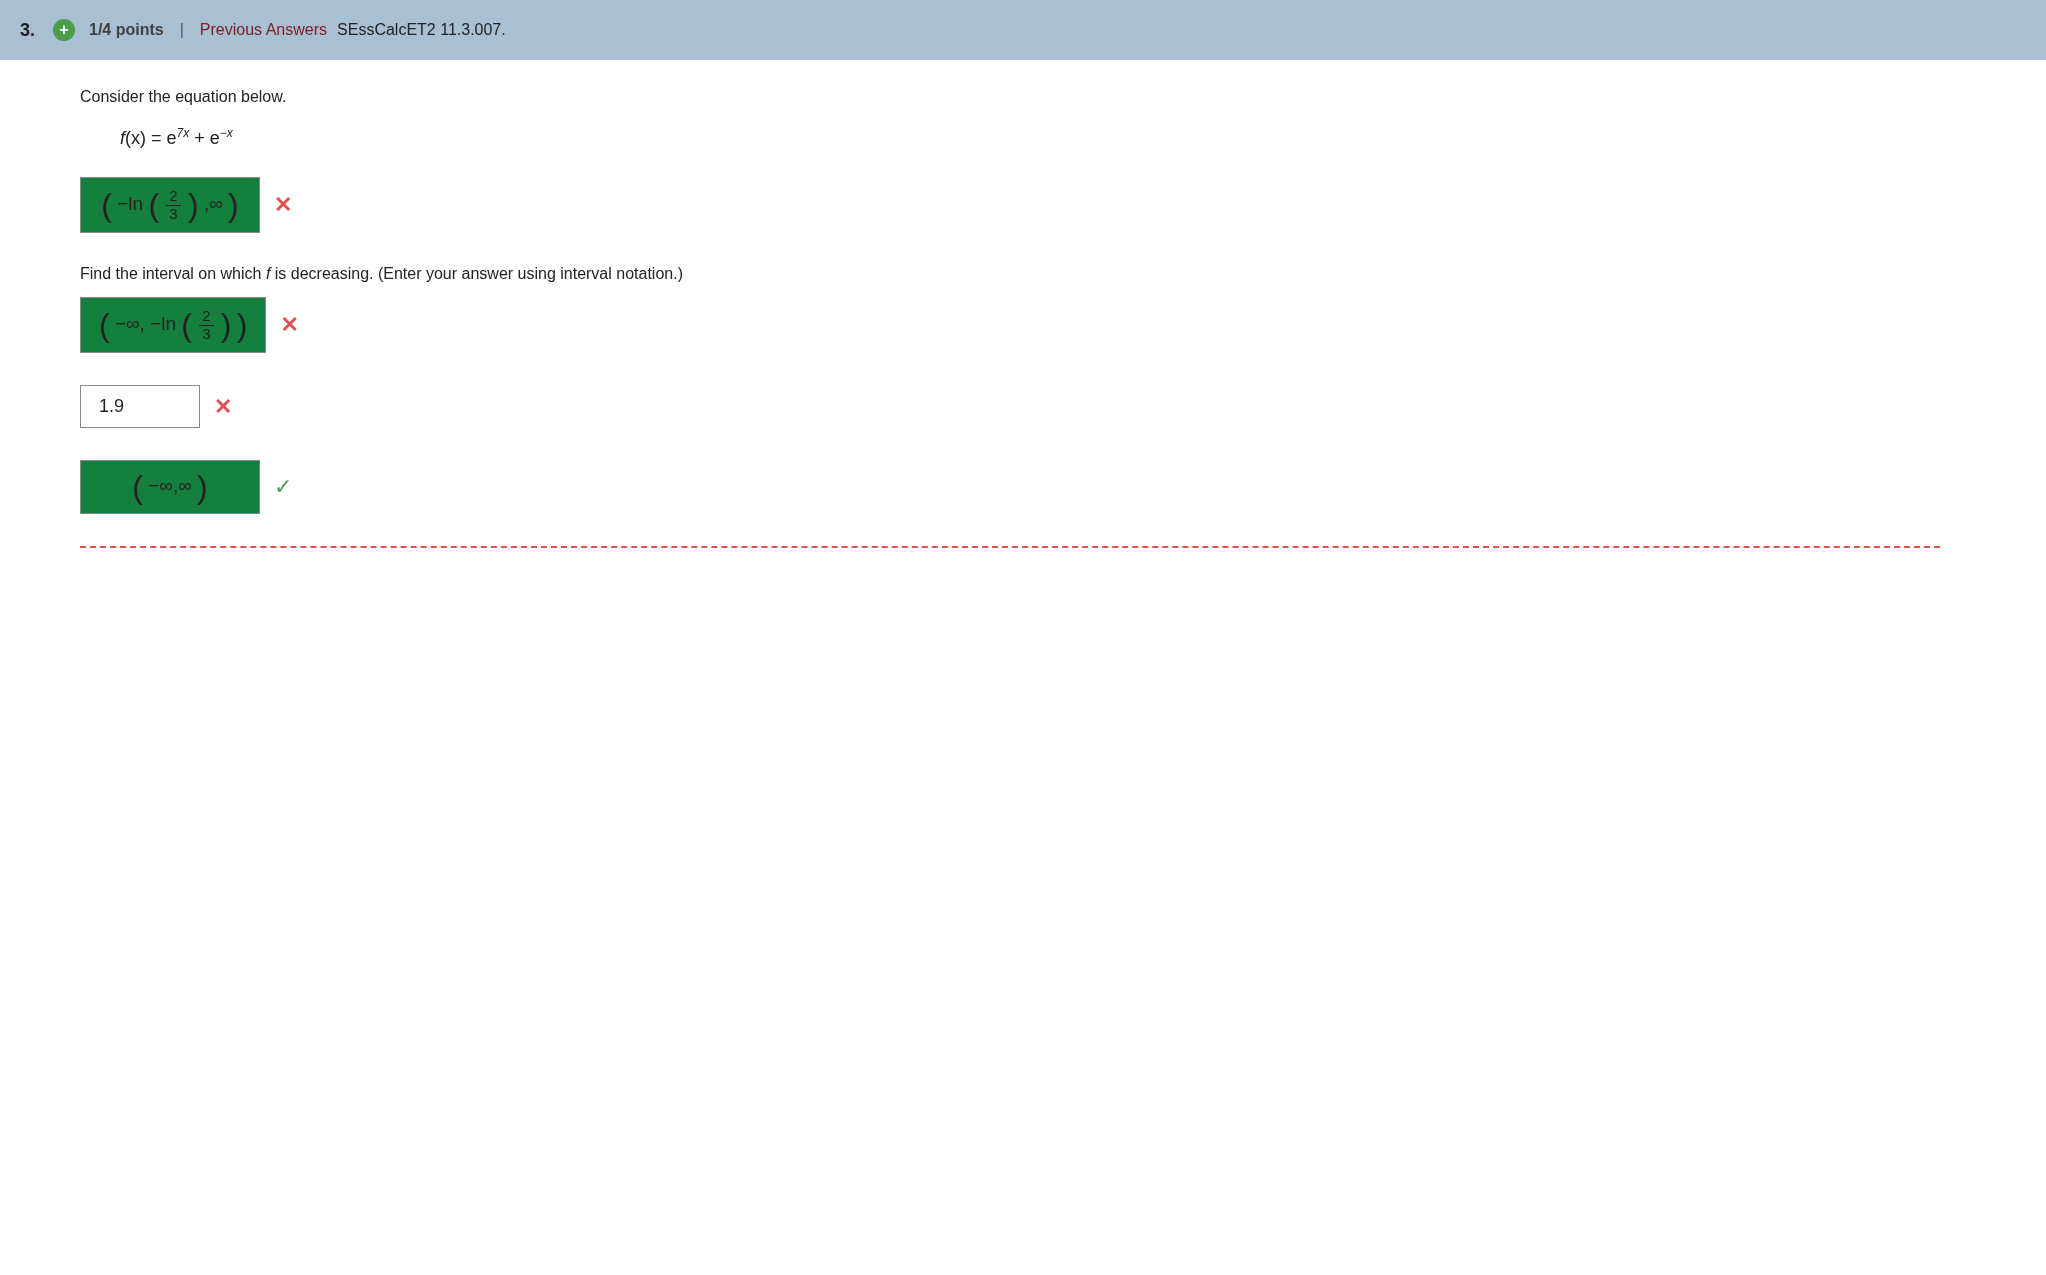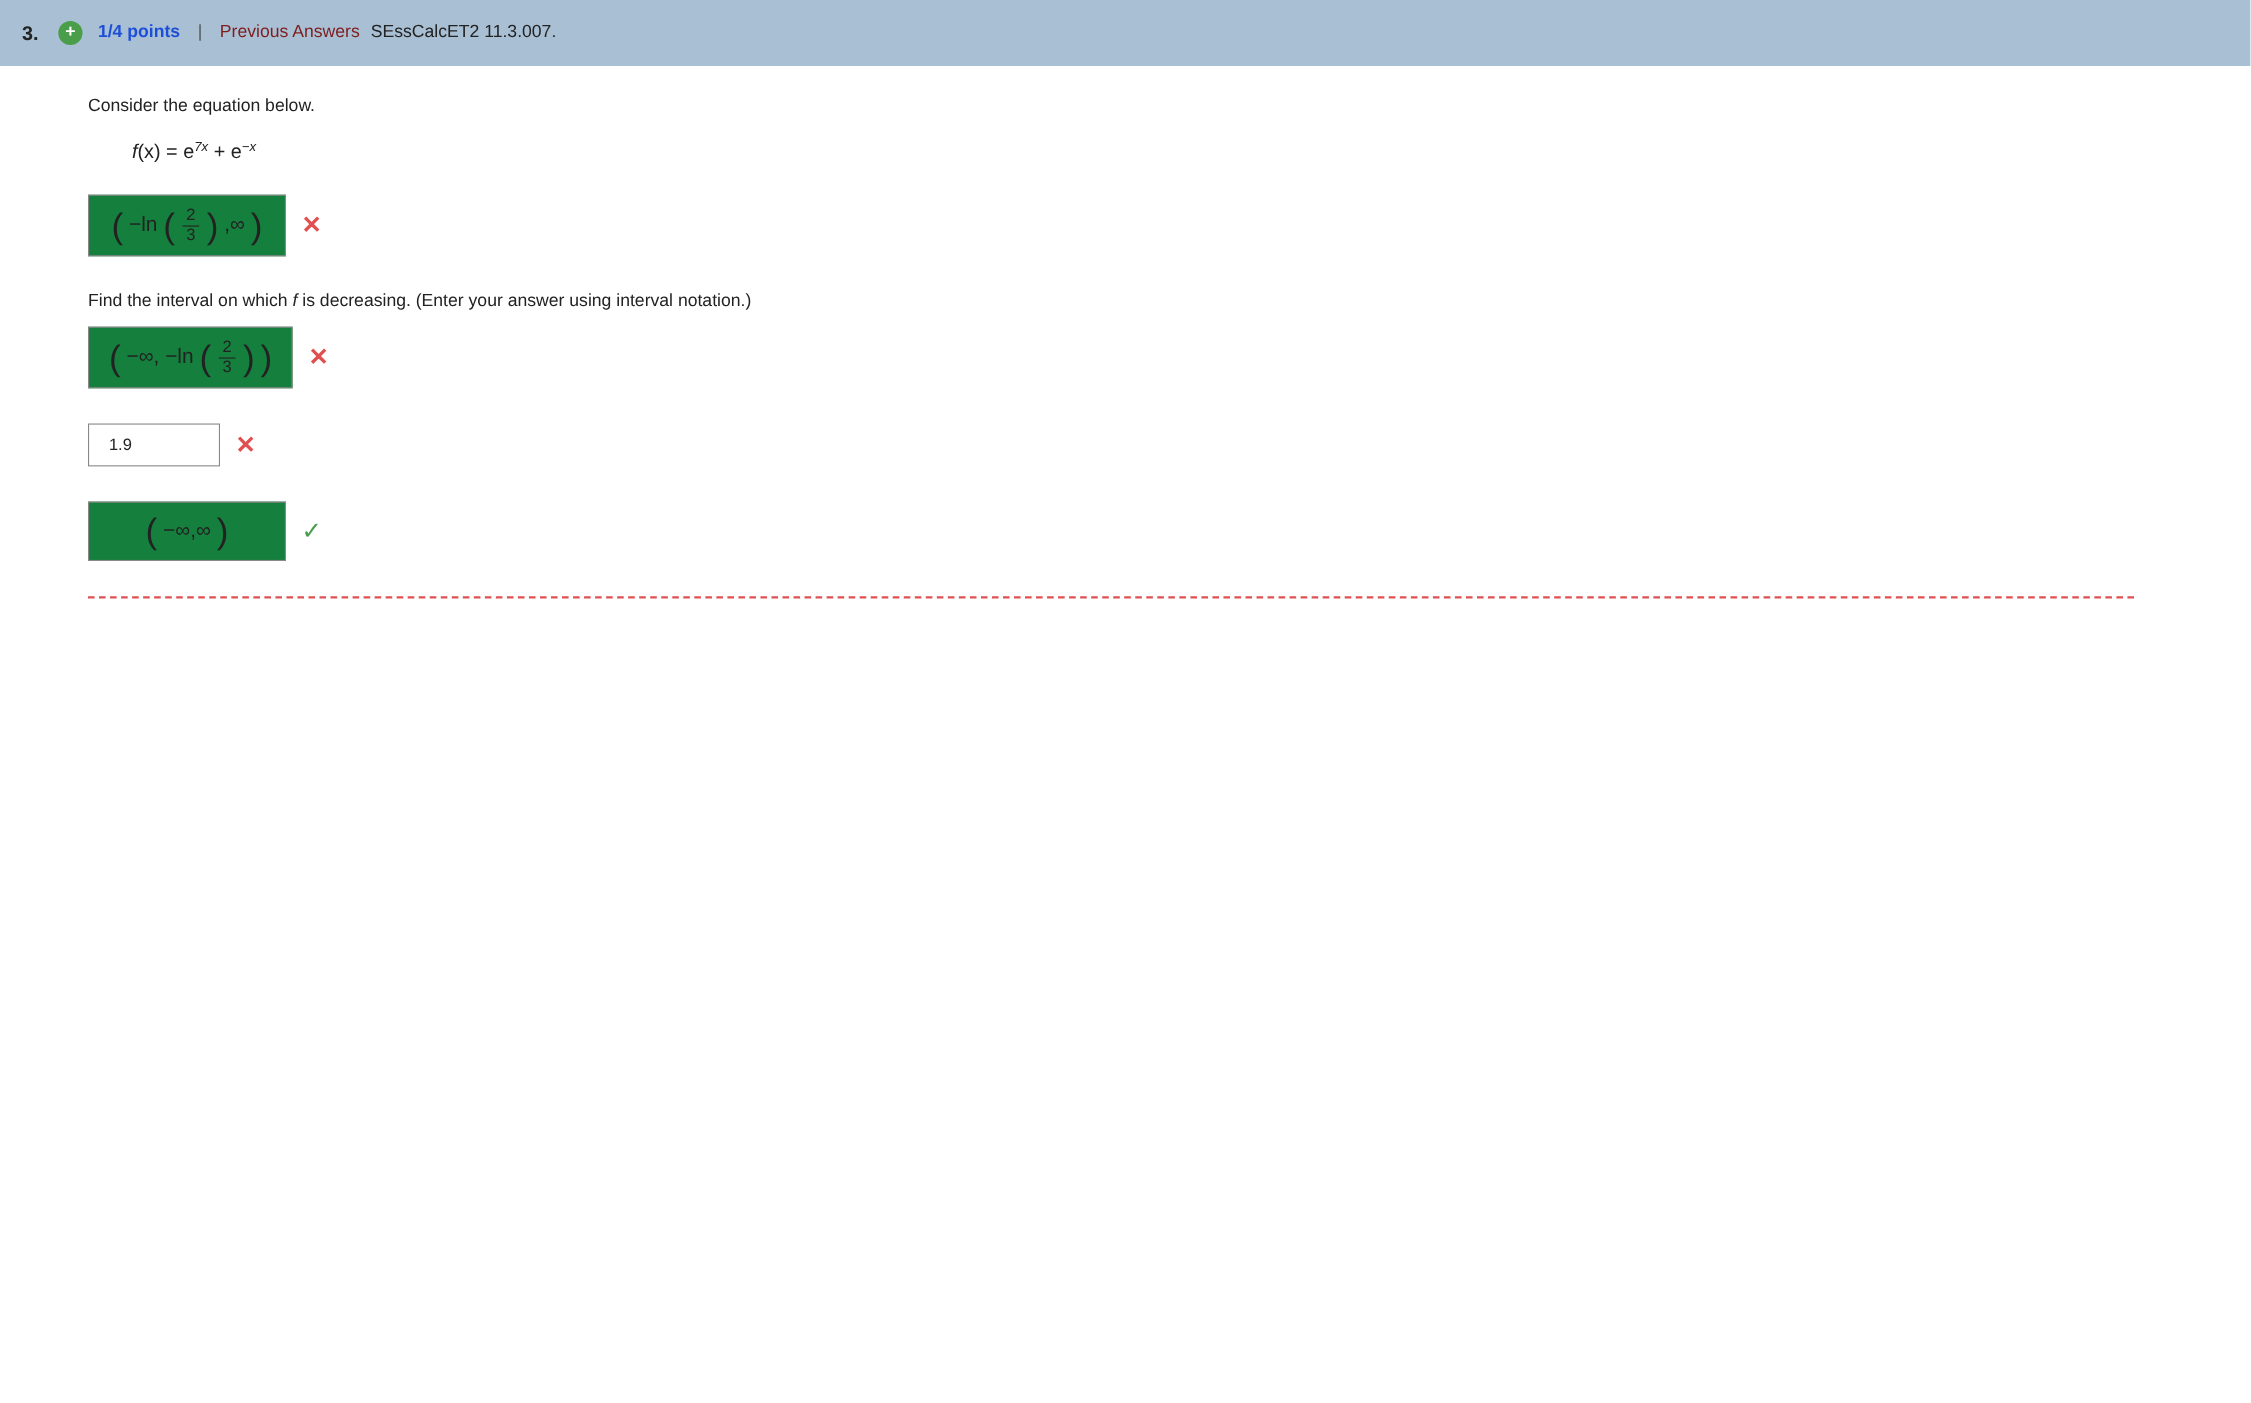--- a/index.html
+++ b/index.html
@@ -34,21 +34,21 @@
       color: white;
       display: inline-flex;
       align-items: center;
       justify-content: center;
       font-size: 16px;
       font-weight: bold;
       margin-right: 4px;
     }
 
     .points-text {
-      color: #1d4ed8;
+      color: #404040;
       font-weight: bold;
       font-size: 16px;
     }
 
     .separator {
       color: #555;
       margin: 0 6px;
       font-size: 16px;
     }
 
@@ -109,21 +109,21 @@
       min-width: 180px;
       display: inline-flex;
       align-items: center;
       justify-content: center;
       background: #15803d;
     }
 
     .answer-box-small {
       border: 1.5px solid #888;
       padding: 10px 18px;
-      font-size: 15px;
+      font-size: 18px;
       min-width: 120px;
       display: inline-flex;
       align-items: flex-start;
       background: #fff;
     }
 
     .x-mark {
       color: #e05050;
       font-size: 22px;
       font-weight: bold;

